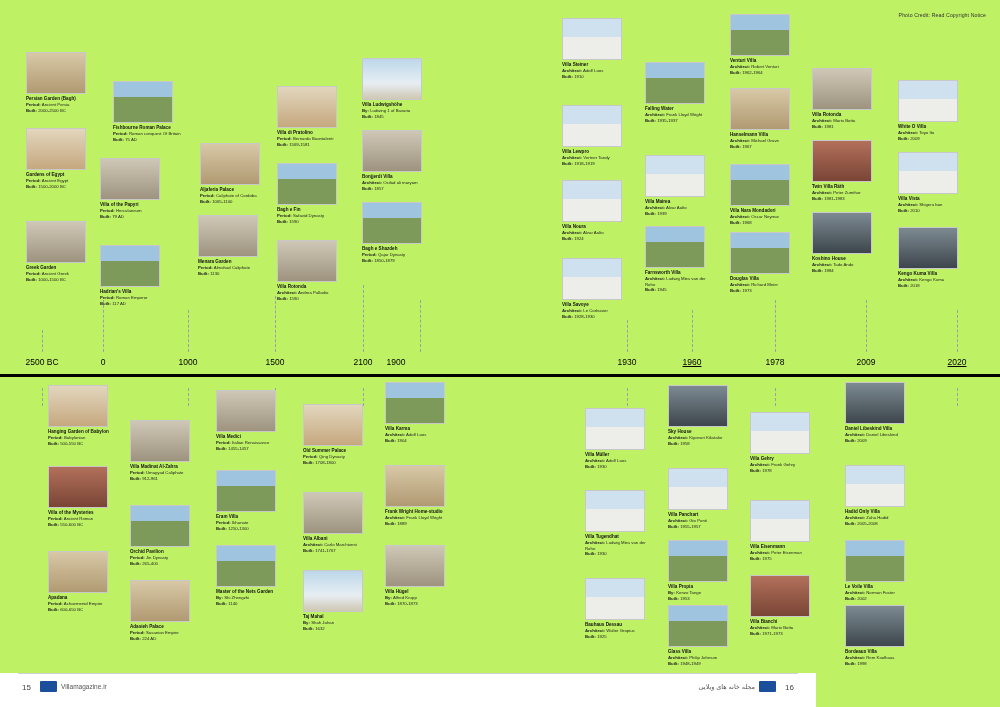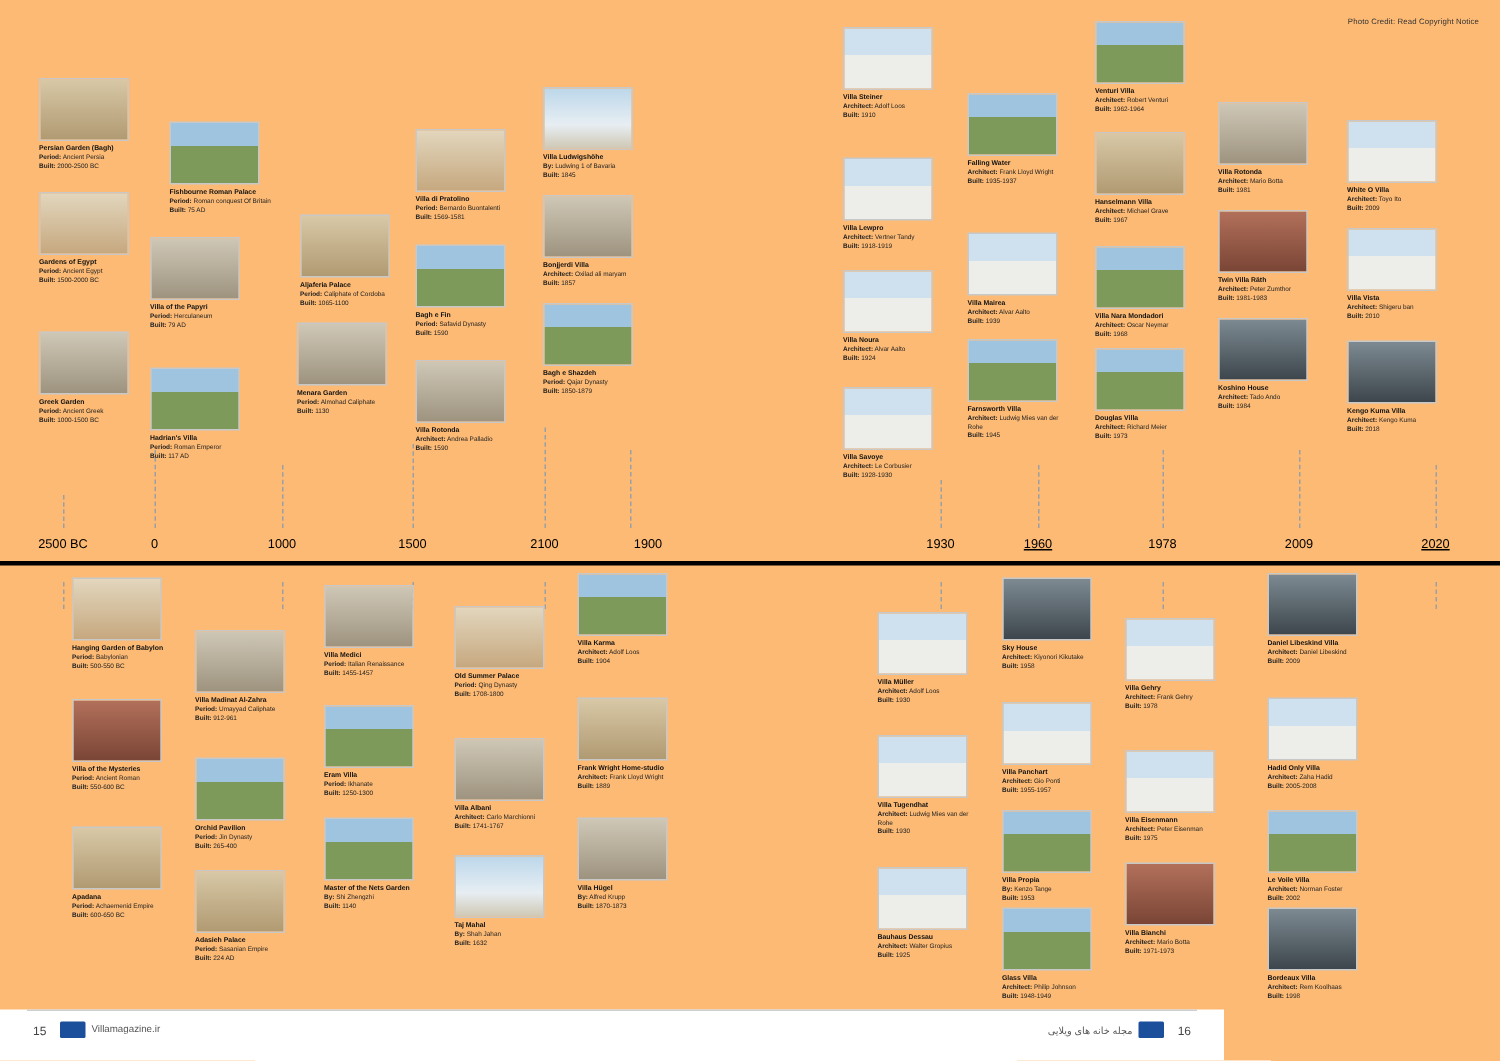--- a/index.html
+++ b/index.html
@@ -6,21 +6,21 @@
   html, body {
     margin: 0; padding: 0;
     width: 1000px; height: 707px;
     background: #ffffff;
     font-family: "Liberation Sans", sans-serif;
     overflow: hidden;
   }
   #page {
     position: relative;
     width: 1000px; height: 707px;
-    background: #fdba74;
+    background: #bef264;
   }
   .credit {
     position: absolute;
     right: 14px; top: 12px;
     font-size: 5.2px;
     color: #333;
     letter-spacing: .1px;
   }
   
   .axis-band {
@@ -641,21 +641,21 @@
     </div>
 
   <div class="axis-band">
     <div class="axis-line"></div>
     <div id="axis-ticks">
         <div class="tick-label" style="left: 42px;">2500 BC</div>
         <div class="tick-label" style="left: 103px;">0</div>
         <div class="tick-label" style="left: 188px;">1000</div>
         <div class="tick-label" style="left: 275px;">1500</div>
         <div class="tick-label" style="left: 363px;">2100</div>
-        <div class="tick-label" style="left: 432px;">1900</div>
+        <div class="tick-label" style="left: 396px;">1900</div>
         <div class="tick-label" style="left: 627px;">1930</div>
         <div class="tick-label" style="left: 692px; text-decoration: underline;">1960</div>
         <div class="tick-label" style="left: 775px;">1978</div>
         <div class="tick-label" style="left: 866px;">2009</div>
         <div class="tick-label" style="left: 957px; text-decoration: underline;">2020</div>
       </div>
   </div>
 
   <div class="footer">
     <div class="footer-rule"></div>

